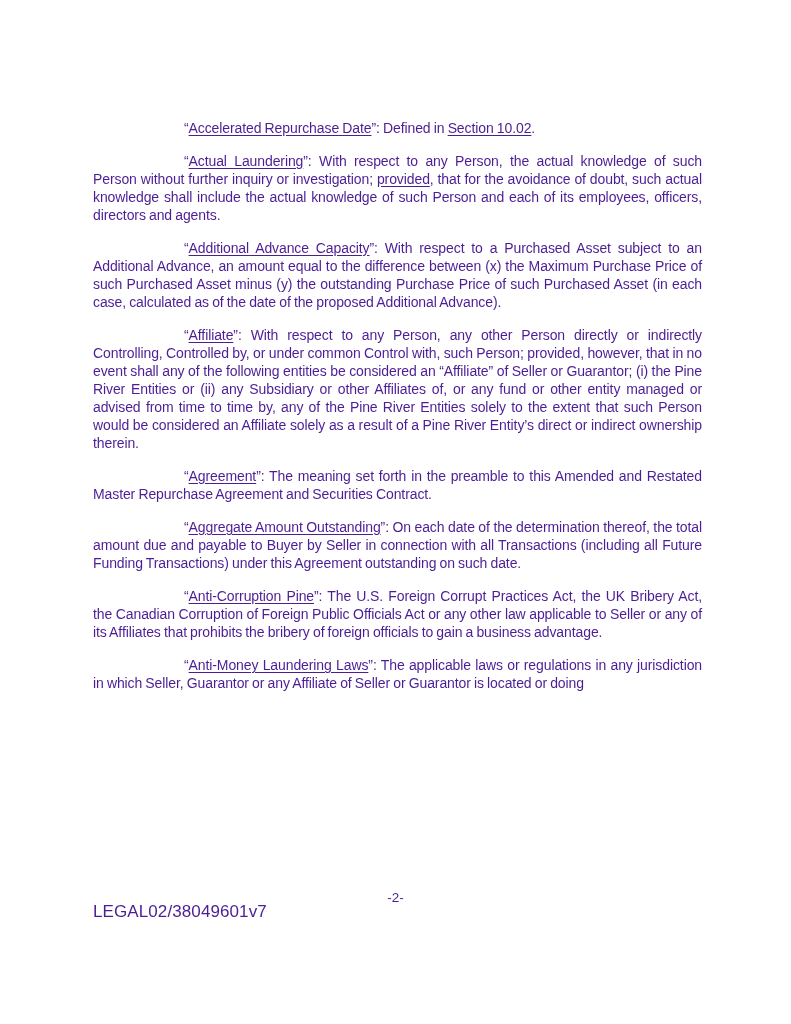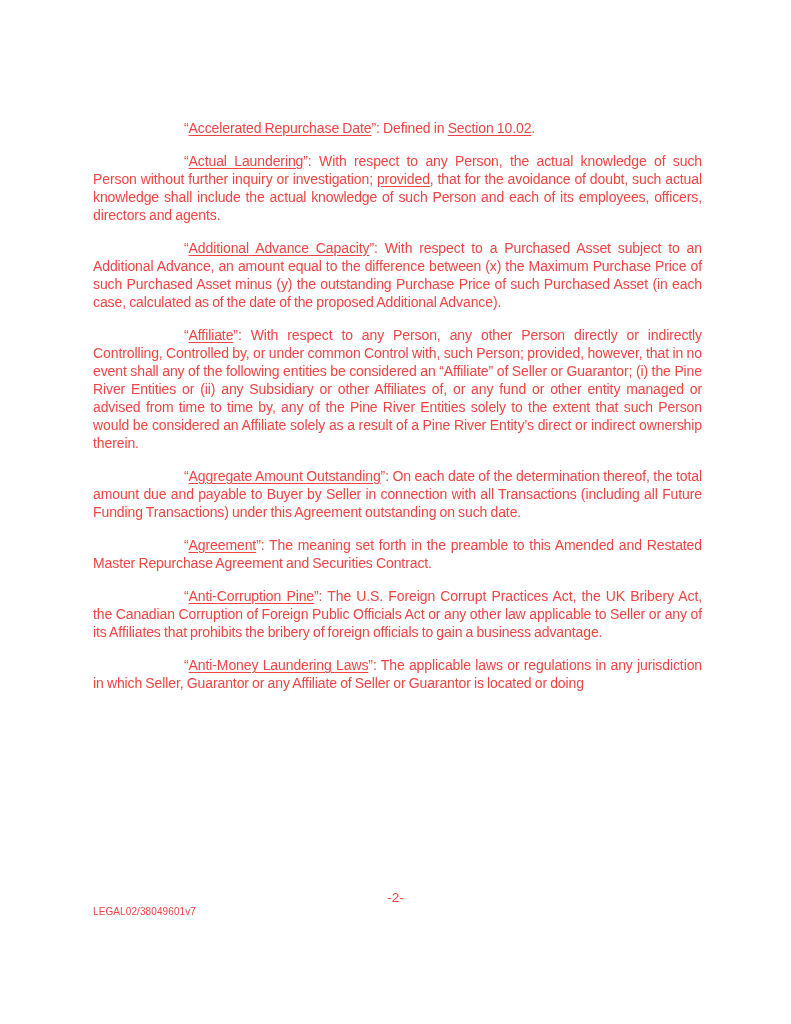--- a/index.html
+++ b/index.html
@@ -7,21 +7,21 @@
     padding: 0;
     background: #e8e8e8;
   }
   .page {
     position: relative;
     width: 791px;
     height: 1024px;
     margin: 0 auto;
     background: #ffffff;
     font-family: "Liberation Sans", sans-serif;
-    color: #ef4444;
+    color: #4c1d95;
     box-sizing: border-box;
     overflow: hidden;
   }
   .doc {
     position: absolute;
     top: 119px;
     left: 93px;
     width: 609px;
   }
   .doc p {
@@ -43,34 +43,34 @@
     left: 0;
     right: 0;
     text-align: center;
     font-size: 13.5px;
     line-height: 18px;
   }
   .docid {
     position: absolute;
     top: 905px;
     left: 93px;
-    font-size: 10px;
+    font-size: 17px;
     line-height: 14px;
     letter-spacing: 0.1px;
   }
 </style>
 </head>
 <body>
 
 <div class="page">
   <div class="doc" id="doc">
       <p><span>“</span><span class="u">Accelerated Repurchase Date</span><span>”:  Defined in </span><span class="u">Section 10.02</span><span>.</span></p>
       <p><span>“</span><span class="u">Actual Laundering</span><span>”:  With respect to any Person, the actual knowledge of such Person without further inquiry or investigation; </span><span class="u">provided</span><span>, that for the avoidance of doubt, such actual knowledge shall include the actual knowledge of such Person and each of its employees, officers, directors and agents.</span></p>
       <p><span>“</span><span class="u">Additional Advance Capacity</span><span>”: With respect to a Purchased Asset subject to an Additional Advance, an amount equal to the difference between (x) the Maximum Purchase Price of such Purchased Asset minus (y) the outstanding Purchase Price of such Purchased Asset (in each case, calculated as of the date of the proposed Additional Advance).</span></p>
       <p><span>“</span><span class="u">Affiliate</span><span>”:  With respect to any Person, any other Person directly or indirectly Controlling, Controlled by, or under common Control with, such Person; provided, however, that in no event shall any of the following entities be considered an “Affiliate” of Seller or Guarantor; (i) the Pine River Entities or (ii) any Subsidiary or other Affiliates of, or any fund or other entity managed or advised from time to time by, any of the Pine River Entities solely to the extent that such Person would be considered an Affiliate solely as a result of a Pine River Entity’s direct or indirect ownership therein.</span></p>
+      <p><span>“</span><span class="u">Agreement</span><span>”:  The meaning set forth in the preamble to this Amended and Restated Master Repurchase Agreement and Securities Contract.</span></p>
       <p><span>“</span><span class="u">Aggregate Amount Outstanding</span><span>”:  On each date of the determination thereof, the total amount due and payable to Buyer by Seller in connection with all Transactions (including all Future Funding Transactions) under this Agreement outstanding on such date.</span></p>
-      <p><span>“</span><span class="u">Agreement</span><span>”:  The meaning set forth in the preamble to this Amended and Restated Master Repurchase Agreement and Securities Contract.</span></p>
       <p><span>“</span><span class="u">Anti-Corruption Pine</span><span>”:  The U.S. Foreign Corrupt Practices Act, the UK Bribery Act, the Canadian Corruption of Foreign Public Officials Act or any other law applicable to Seller or any of its Affiliates  that prohibits the bribery of foreign officials to gain a business advantage.</span></p>
       <p><span>“</span><span class="u">Anti-Money Laundering Laws</span><span>”: The applicable laws or regulations in any jurisdiction in which Seller, Guarantor or any Affiliate of Seller or Guarantor is located or doing</span></p>
     </div>
   <div class="pagenum">-2-</div>
   <div class="docid">LEGAL02/38049601v7</div>
 </div>
 
 </body></html>

